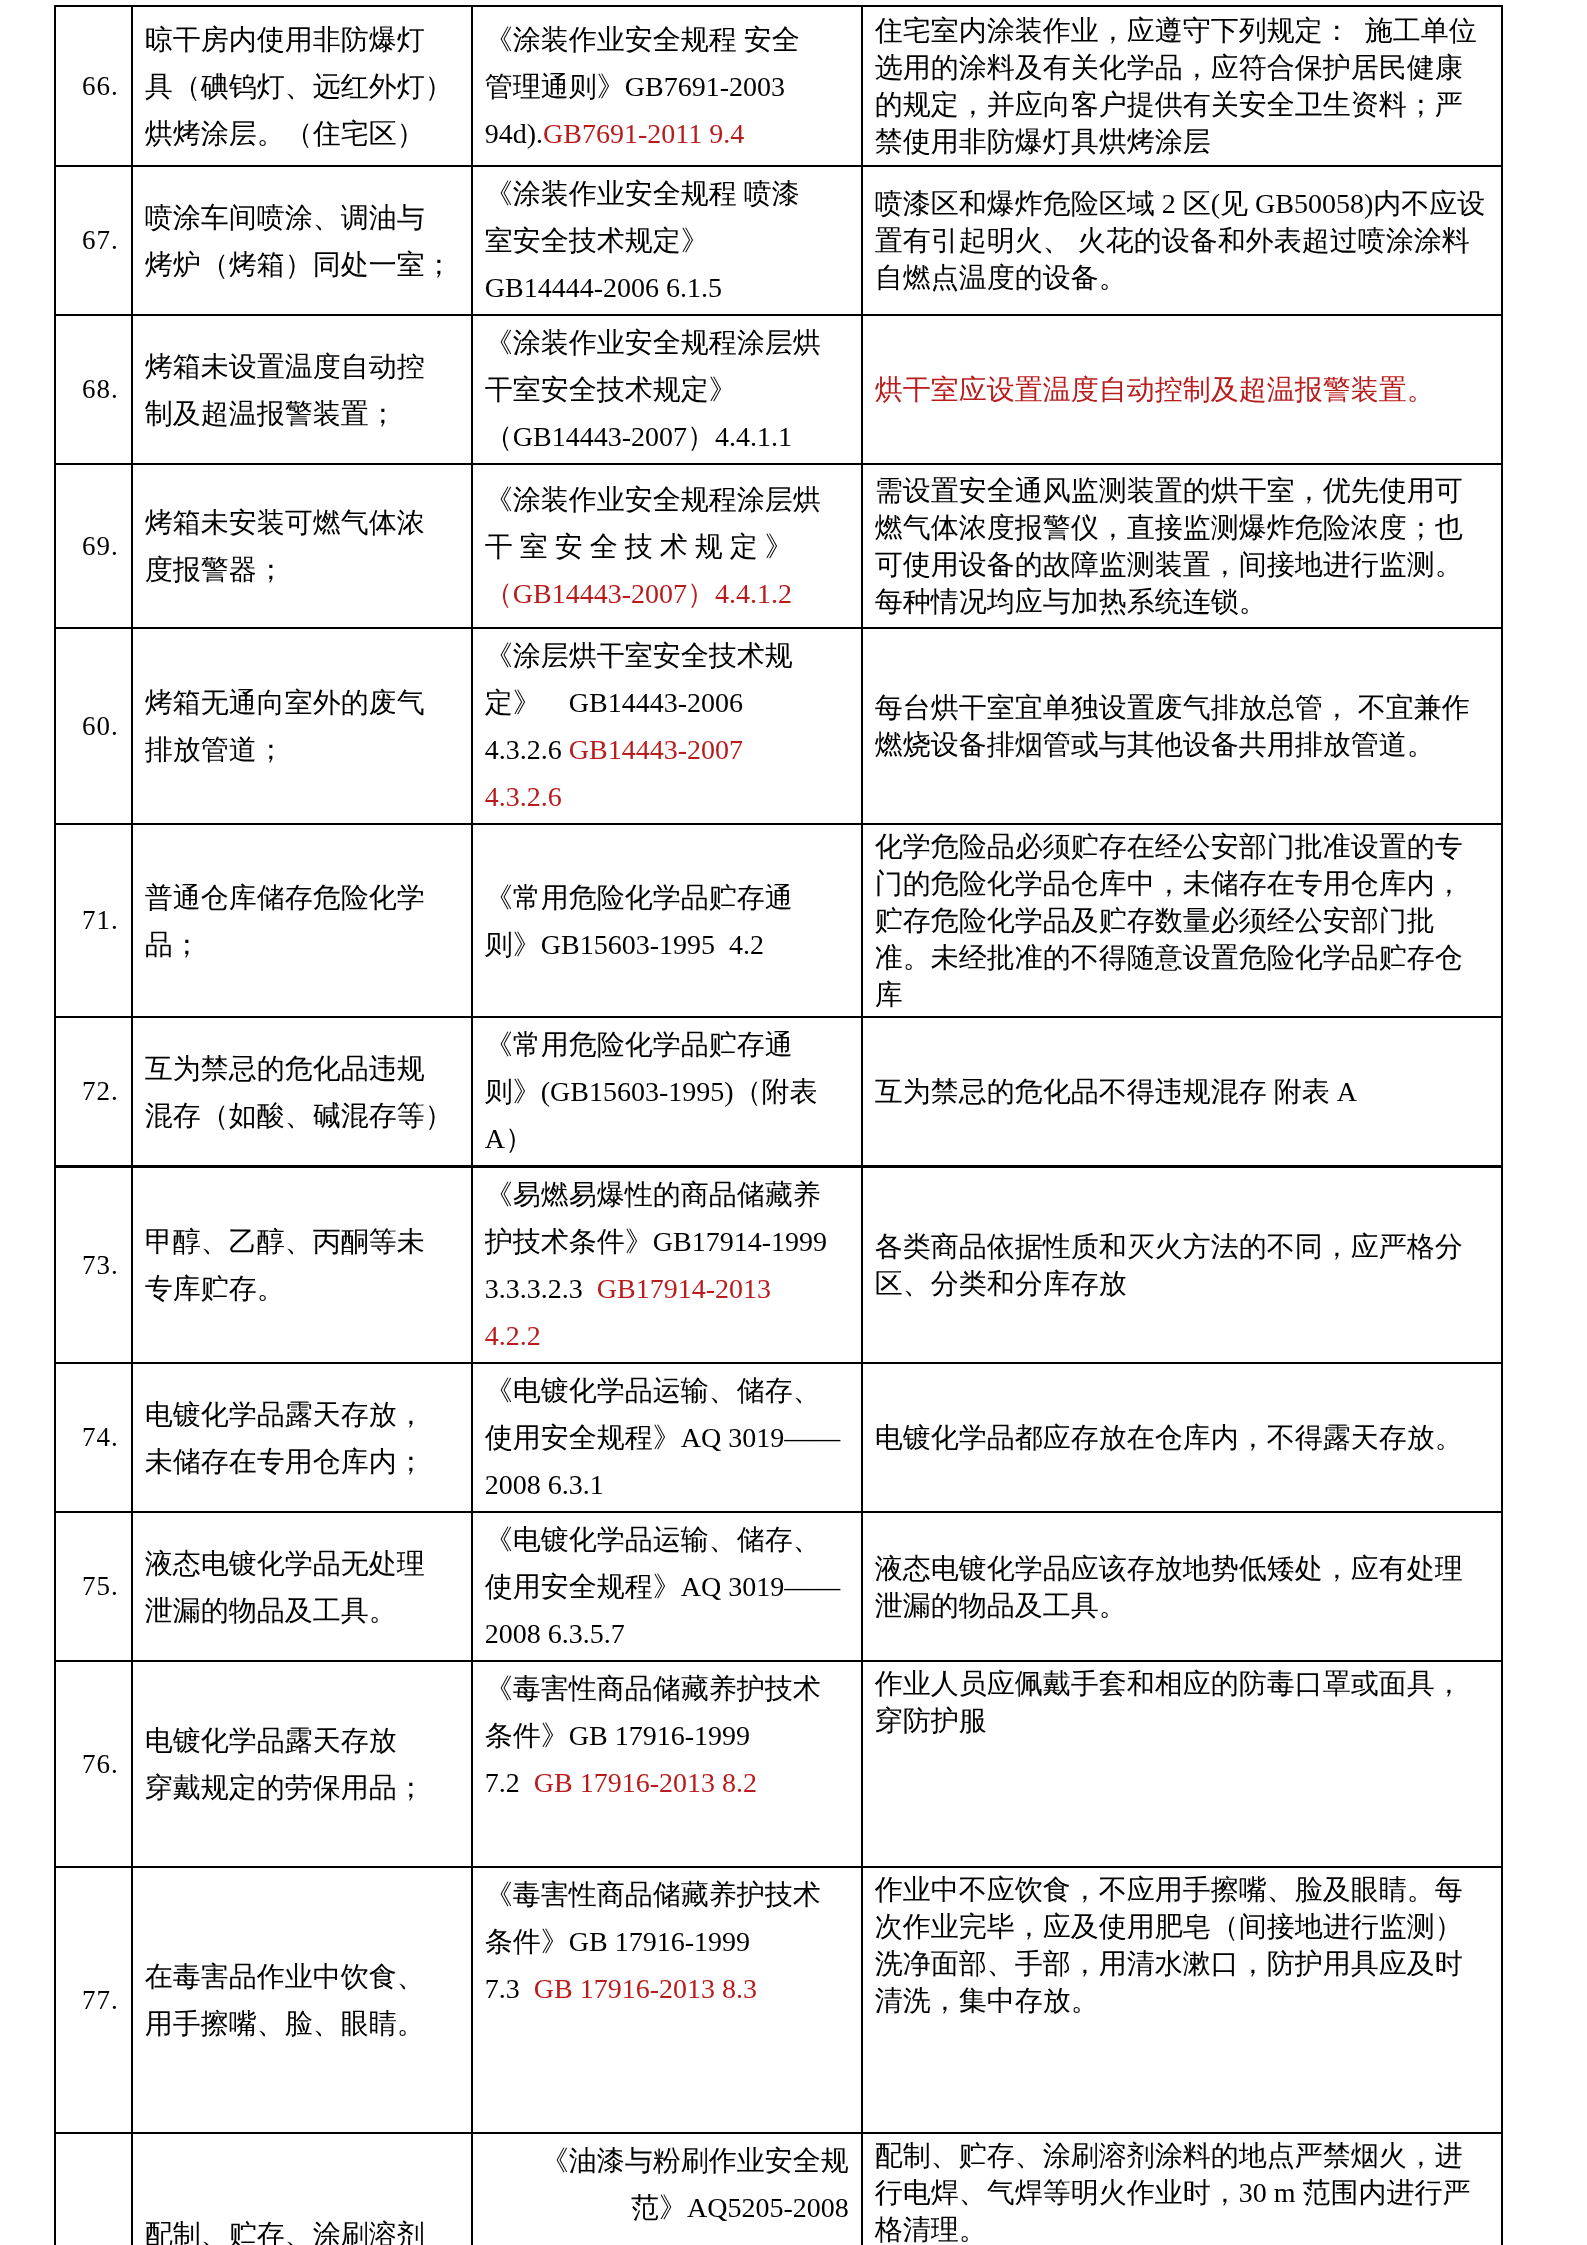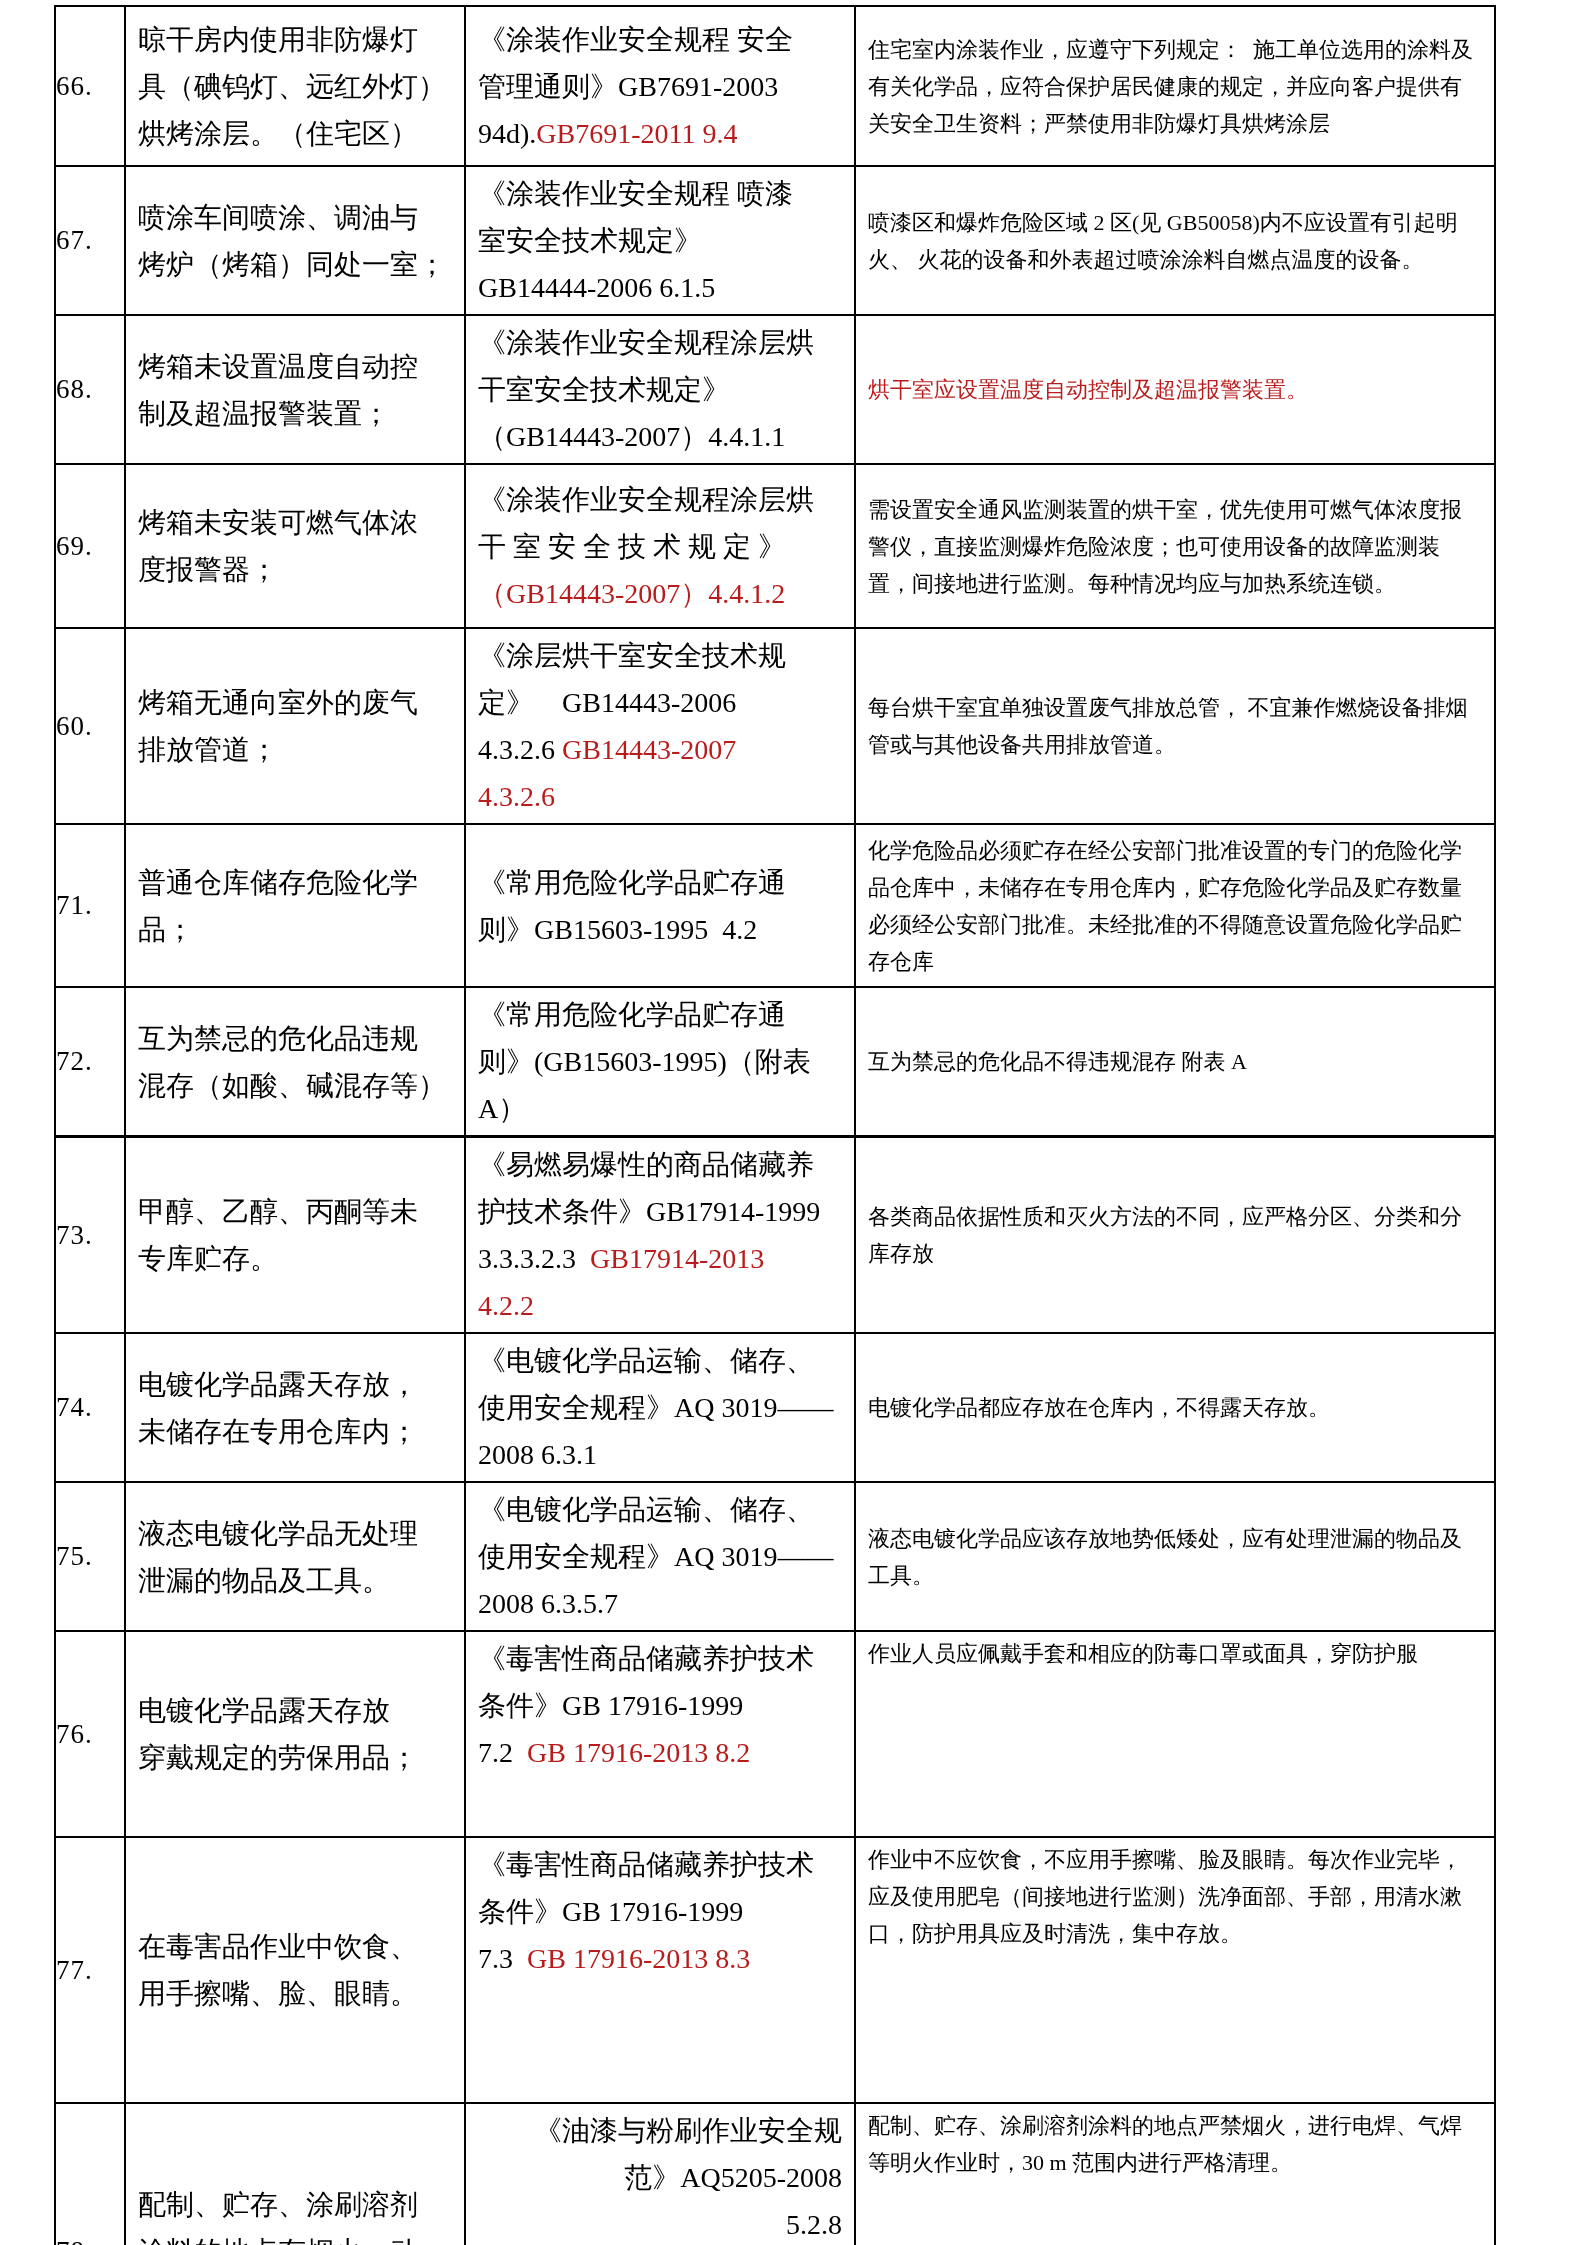--- a/index.html
+++ b/index.html
@@ -19,23 +19,23 @@
   col.c-ref{width:390px}
   col.c-req{width:640px}
   td{
     border:2px solid #000;
     padding:3px 12px;
     vertical-align:middle;
     font-size:28px;
     line-height:47px;
     overflow:hidden;
   }
-  td.no{font-size:27px;padding-left:0;letter-spacing:1px;}
+  td.no{font-size:27px;padding-left:26px;letter-spacing:1px;}
   td.prob,td.ref,td.req{white-space:pre-wrap;word-break:break-word;}
-  td.req{font-size:22px;line-height:37px;position:relative;}
+  td.req{font-size:28px;line-height:37px;position:relative;}
   .red{color:#b91c1c;}
   
   tr:nth-child(1){height:160px}
   tr:nth-child(2){height:125px}
   tr:nth-child(3){height:125px}
   tr:nth-child(4){height:164px}
   tr:nth-child(5){height:171px}
   tr:nth-child(6){height:163px}
   tr:nth-child(7){height:82px}
   tr:nth-child(8){height:166px}

